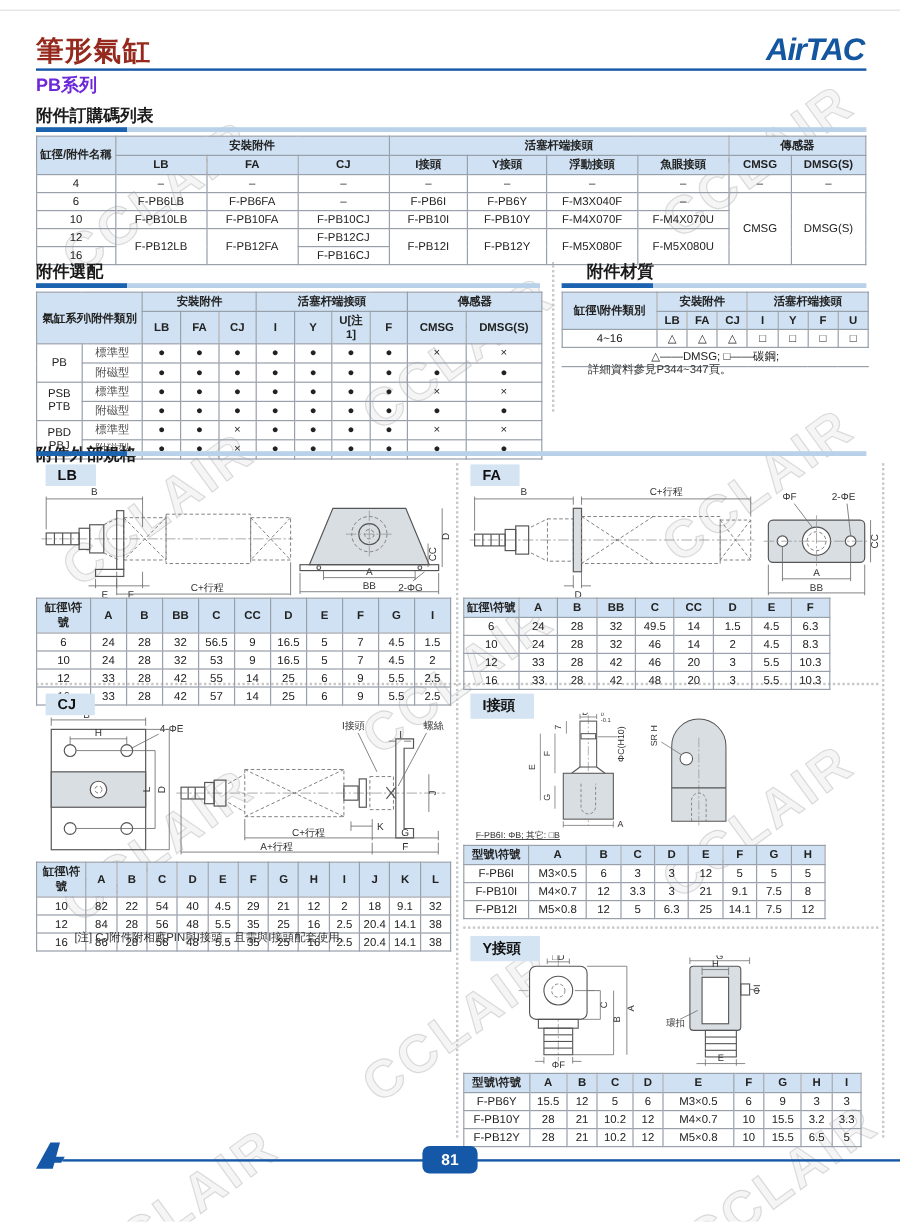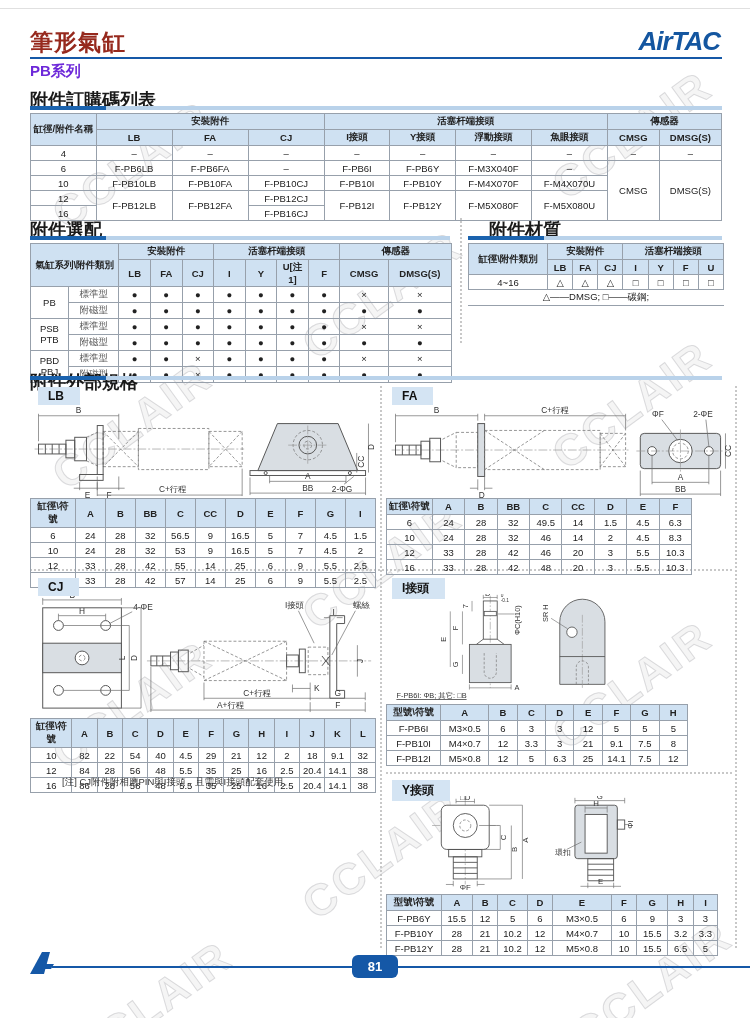--- a/index.html
+++ b/index.html
@@ -4,21 +4,21 @@
 <style>
   html,body { margin:0; padding:0; }
   body { width:750px; height:1018px; background:#fff; font-family:"Liberation Sans","DejaVu Sans",sans-serif; position:relative; overflow:hidden; color:#222; }
   .abs { position:absolute; }
   .wm { position:absolute; font-weight:bold; font-size:44px; letter-spacing:3px; color:rgba(185,185,185,0.14); -webkit-text-stroke:1px rgba(180,180,185,0.45); transform:rotate(-36deg); pointer-events:none; white-space:nowrap; }
   .topline { position:absolute; top:8px; left:0; width:750px; height:1px; background:#e0e0e0; }
   .title { position:absolute; top:27px; left:30px; font-size:23px; font-weight:bold; color:#96291d; letter-spacing:1px; }
   .logo { position:absolute; top:26px; right:30px; font-size:26px; font-weight:bold; font-style:italic; color:#1456a0; letter-spacing:-1px; }
   .rule { position:absolute; top:57px; left:30px; width:692px; height:2px; background:#1558a7; }
   .series { position:absolute; top:62px; left:30px; font-size:15px; font-weight:bold; color:#6d28d9; }
-  .sect { position:absolute; font-size:18px; font-weight:bold; color:#1a1a1a; }
+  .sect { position:absolute; font-size:14px; font-weight:bold; color:#1a1a1a; }
   .bar { position:absolute; height:4px; background:linear-gradient(to right,#1b63ae 0,#1b63ae 76px,#b9d2ea 76px,#b9d2ea 100%); }
   table.t { border-collapse:collapse; width:100%; font-size:9.5px; table-layout:fixed; border:1px solid #66707c; }
   table.t td { border:1px solid #97a0ab; text-align:center; padding:1px 2px; height:12px; color:#222; overflow:hidden; }
   table.t td.hd { background:#cfe1f2; font-weight:bold; }
   table.t td.pre { white-space:pre-line; line-height:1.1; }
   table.t td.sub { color:#555; }
   table.t td.legend { border-left-color:transparent; border-right-color:transparent; background:#fff; }
   .note { position:absolute; font-size:9.5px; color:#333; line-height:1.35; }
   .tag { position:absolute; background:#d4e4f3; color:#111; font-weight:bold; font-size:12px; padding:2px 16px 2px 10px; }
   .vdot { position:absolute; width:0; border-left:2px dotted #c8c8c8; }
@@ -295,20 +295,21 @@
           <td class="">□</td>
           <td class="">□</td>
         </tr>
         <tr>
           <td colspan="8" class="legend">△——DMSG;  □——碳鋼;</td>
         </tr>
       </tbody>
   </table>
 </div>
 <div class="note" style="top:303px;left:468px;width:260px;">
+  <div style="padding-left:22px;">詳細資料參見P344~347頁。</div>
 </div>
 
 <div class="vdot" style="left:460px;top:218px;height:125px;"></div>
 
 <div class="sect" style="top:370px;left:30px;">附件外部規格</div>
 <div class="bar" style="top:376px;left:30px;width:692px;"></div>
 
 <div class="vdot" style="left:380px;top:386px;height:562px;"></div>
 <div class="vdot" style="left:735px;top:386px;height:562px;"></div>
 <div class="hdot" style="left:30px;top:569px;width:702px;"></div>

